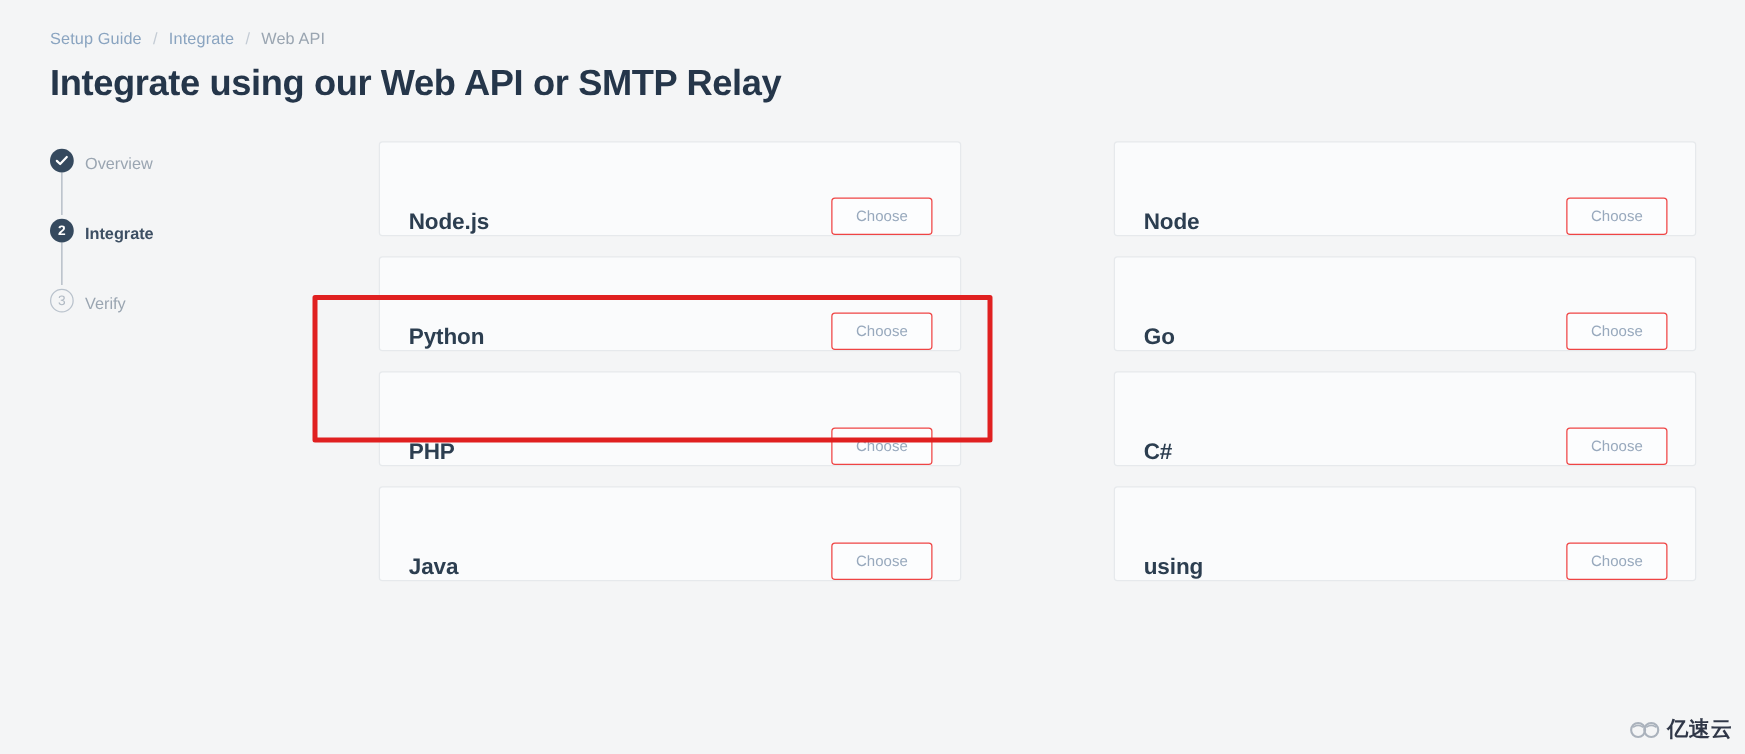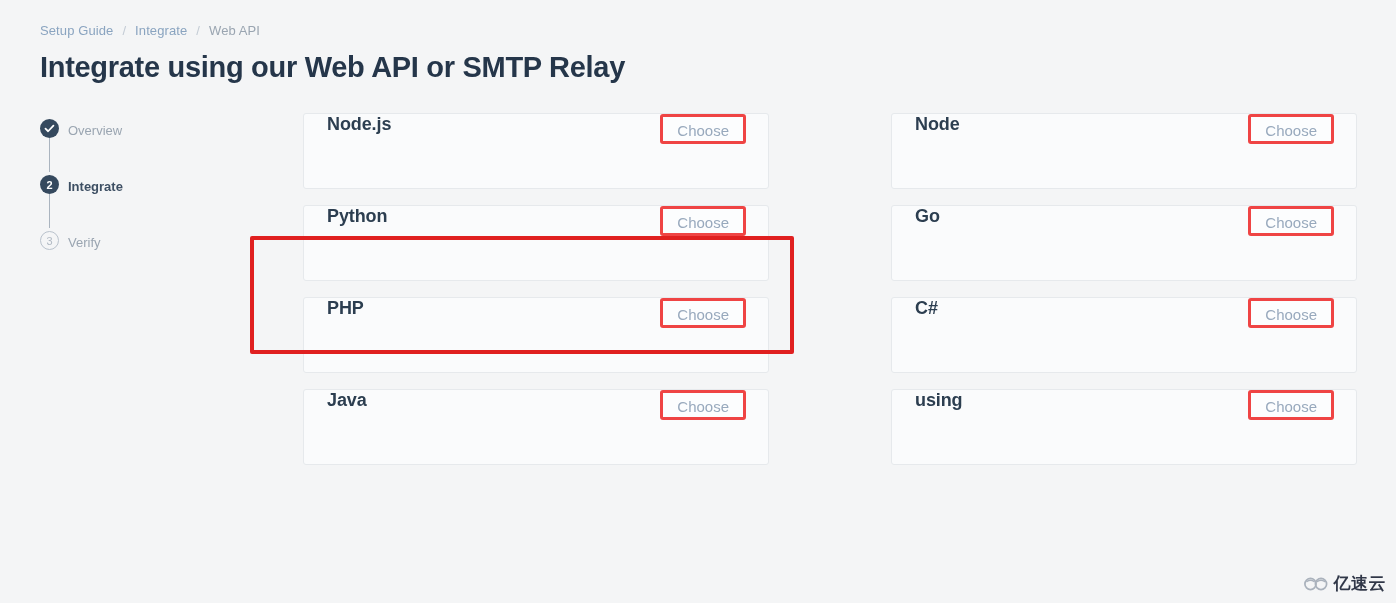--- a/index.html
+++ b/index.html
@@ -136,39 +136,39 @@
     flex-direction: column;
     gap: 16px;
   }
 
   .lang-card {
     background: #fafbfc;
     border: 1px solid #e6e9ec;
     border-radius: 3px;
     height: 76px;
     display: flex;
-    align-items: flex-start;
+    align-items: flex-end;
     justify-content: space-between;
     padding: 0 22px 0 23px;
     cursor: pointer;
   }
   .lang-name {
     font-size: 18px;
     font-weight: bold;
     color: #2c3e50;
     letter-spacing: -0.1px;
   }
   .choose-btn {
     min-width: 81px;
     height: 30px;
-    border: 3px solid #ef4444;
+    border: 1px solid #ef4444;
     border-radius: 3px;
     background: #fcfdfe;
     color: #98a9bd;
-    font-size: 15px;
+    font-size: 12px;
     font-family: "Liberation Sans", sans-serif;
     cursor: pointer;
     padding: 0 14px;
     line-height: 28px;
   }
 
   
   .annotation-box {
     position: absolute;
     left: 250px;

